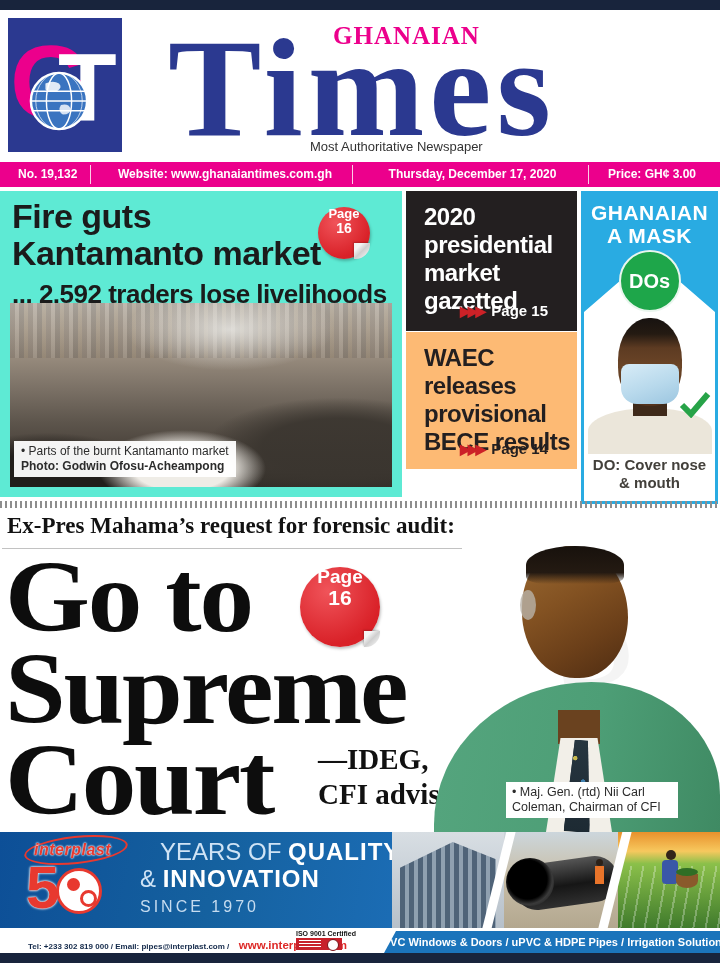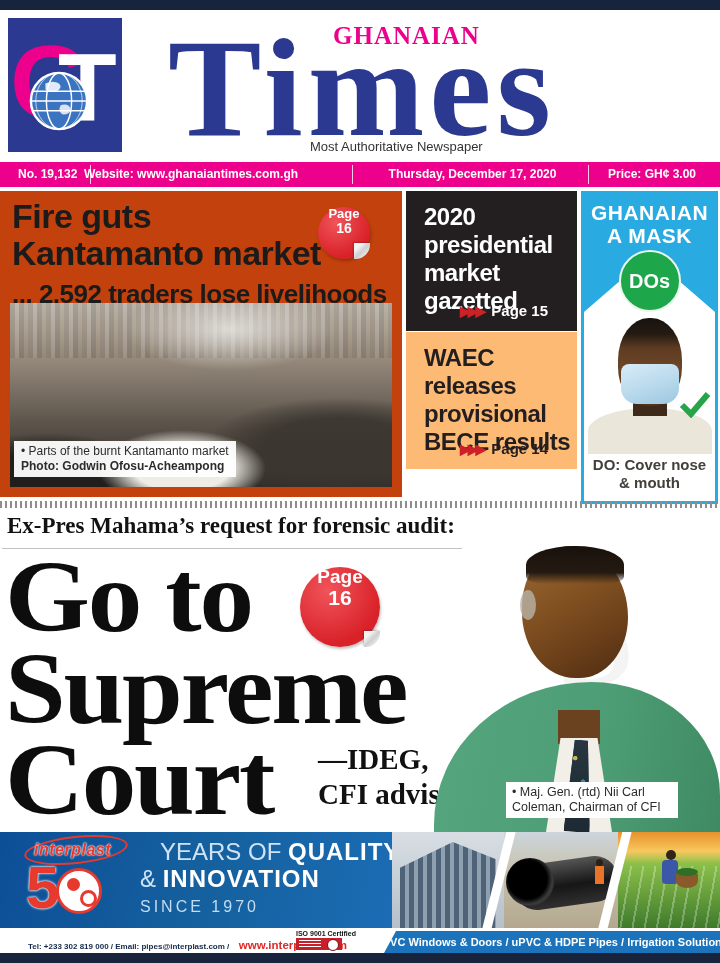--- a/index.html
+++ b/index.html
@@ -17,39 +17,39 @@
   .logo-t { position:absolute; left:50px; top:22px; font-size:96px; font-weight:bold; color:#ffffff; line-height:1; }
   .globe  { position:absolute; left:20px; top:52px; width:62px; height:62px; }
   .ghanaian { position:absolute; left:333px; top:22px; font-family:"Liberation Serif",serif; font-weight:bold; font-size:25px; letter-spacing:1px; color:#ec008c; }
   .times-title { position:absolute; left:168px; top:18px; font-family:"Liberation Serif",serif; font-weight:bold; font-size:140px; letter-spacing:5px; line-height:1; color:#2b3990; }
   .tagline { position:absolute; left:310px; top:139px; font-size:13px; color:#333; }
 
   
   .infobar { position:absolute; left:0; top:162px; width:720px; height:25px; background:#ec008c; color:#fff; font-size:12px; font-weight:bold; }
   .infobar span { position:absolute; top:5px; }
   .ib-issue   { left:18px; }
-  .ib-website { left:84px; width:250px; text-align:left; }
+  .ib-website { left:100px; width:250px; text-align:center; }
   .ib-date    { left:360px; width:225px; text-align:center; }
   .ib-price   { left:596px; width:112px; text-align:center; }
   .ib-div { position:absolute; top:3px; width:1px; height:19px; background:rgba(255,255,255,.8); }
   .ib-d1 { left:90px; } .ib-d2 { left:352px; } .ib-d3 { left:588px; }
 
   
   .page-badge { position:absolute; border-radius:50%;
     background:radial-gradient(circle at 35% 30%, #f0545a, #d92128 70%);
     color:#fff; display:flex; flex-direction:column; align-items:center; justify-content:flex-start;
     box-shadow:1px 2px 3px rgba(0,0,0,.25); }
   .page-badge::after { content:""; position:absolute; right:0px; bottom:0px; width:16px; height:16px;
     background:linear-gradient(315deg,#ffffff 0%,#cfcfcf 50%,#f4f4f4 75%); border-radius:0 0 90% 0;
     box-shadow:-1px -1px 2px rgba(0,0,0,.2); }
   .pb-label { font-weight:bold; line-height:1.05; }
   .pb-num   { font-weight:bold; line-height:1.05; }
 
   
-  .fire-panel { position:absolute; left:0; top:191px; width:402px; height:306px; background:#c2410c; }
+  .fire-panel { position:absolute; left:0; top:191px; width:402px; height:306px; background:#5eead4; }
   .fire-h1 { position:absolute; left:12px; font-weight:bold; font-size:34px; letter-spacing:-0.5px; color:#1b1b1b; }
   .fire-h1a { top:6px; } .fire-h1b { top:43px; }
   .fire-sub { position:absolute; left:12px; top:88px; font-weight:bold; font-size:26px; letter-spacing:-0.5px; color:#1b1b1b; }
   .badge-17 { left:318px; top:16px; width:52px; height:52px; }
   .badge-17 .pb-label { font-size:13px; } .badge-17 .pb-num { font-size:14px; }
   .fire-photo { position:absolute; left:10px; top:112px; width:382px; height:184px; overflow:hidden;
     background:
       radial-gradient(ellipse 120px 55px at 45% 90%, #efece6 0 40%, rgba(239,236,230,0) 70%),
       radial-gradient(ellipse 150px 65px at 10% 97%, #211e1b 0 45%, rgba(33,30,27,0) 75%),
       radial-gradient(ellipse 190px 70px at 86% 78%, rgba(58,53,47,.9) 0 40%, rgba(58,53,47,0) 70%),

